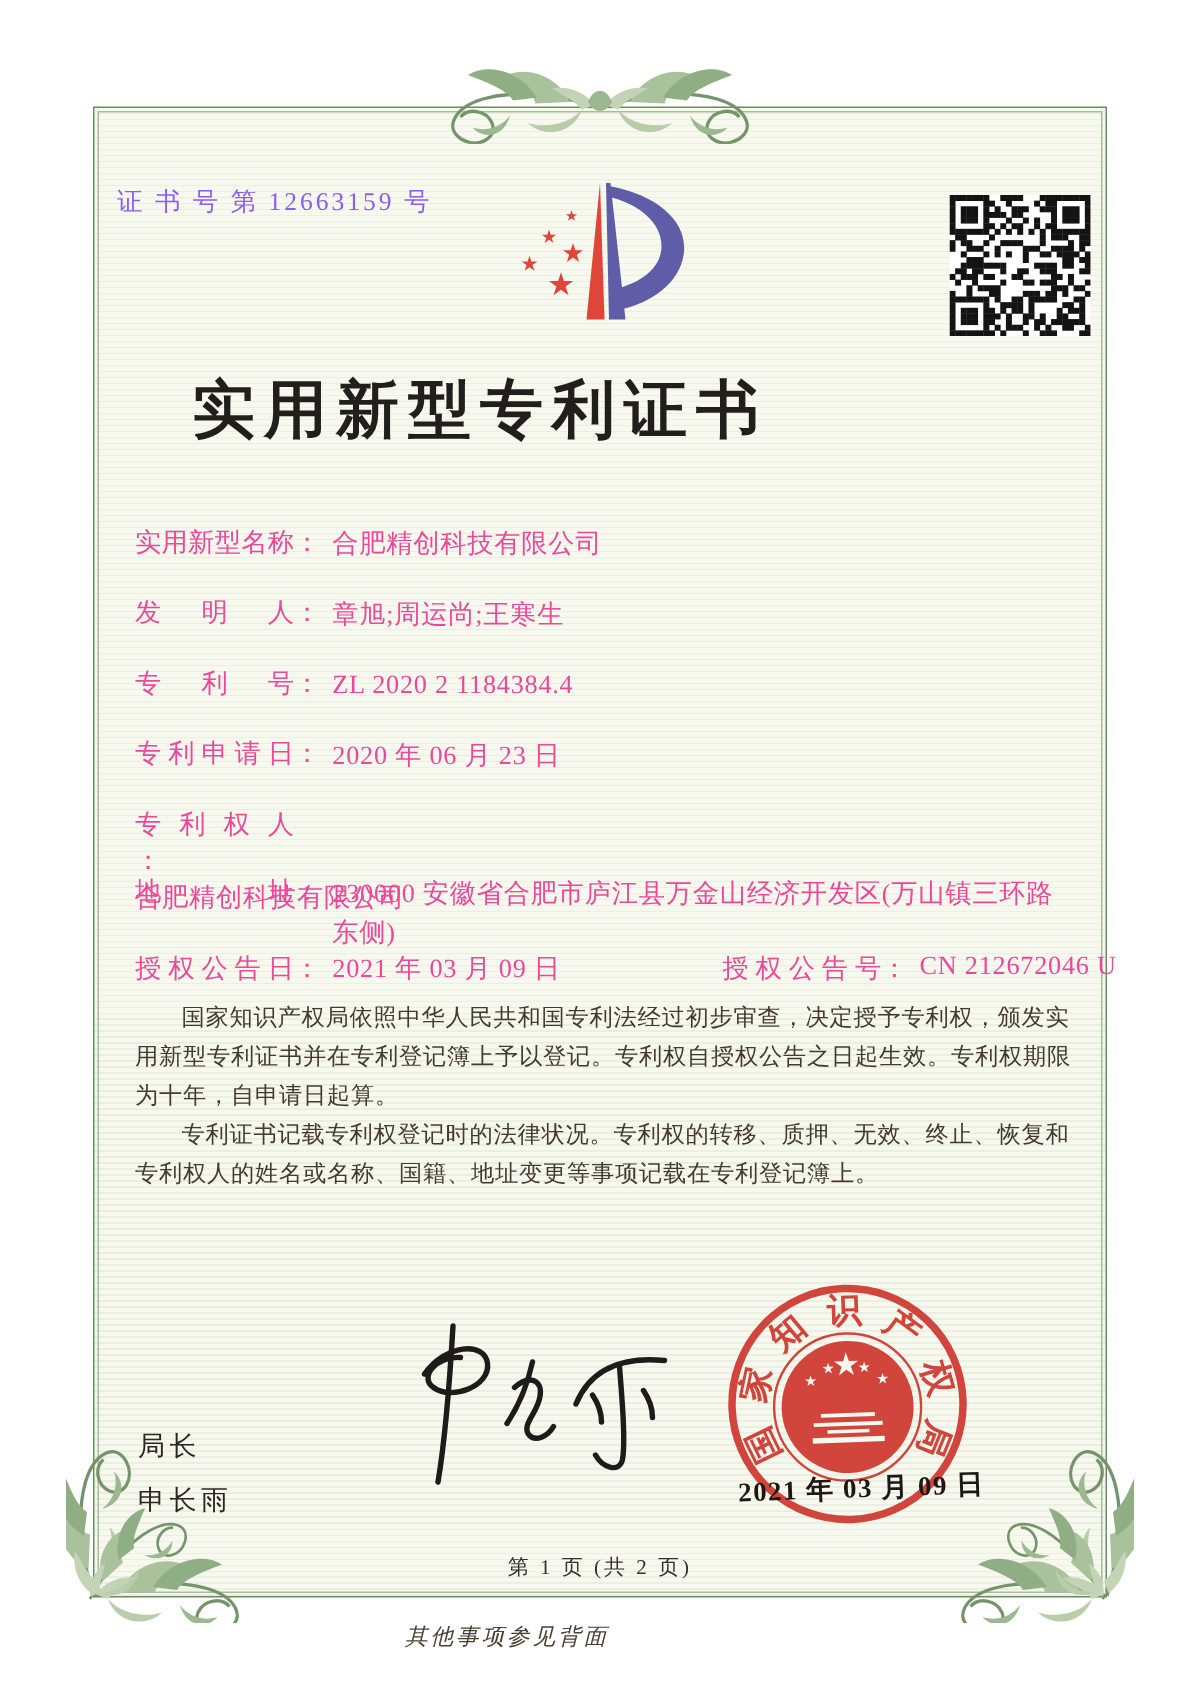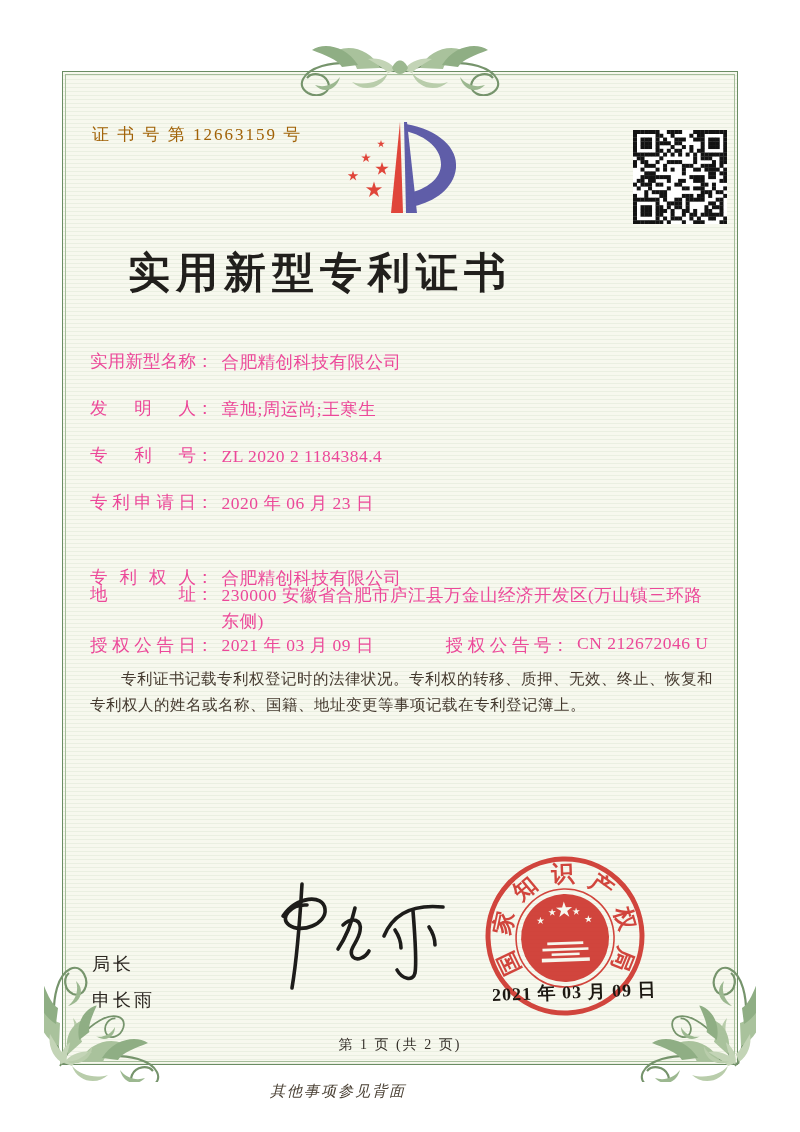--- a/index.html
+++ b/index.html
@@ -15,32 +15,32 @@
     background:#f7f8ee;
     background-image:repeating-linear-gradient(0deg, rgba(122,160,112,0.10) 0px, rgba(122,160,112,0.10) 1px, rgba(247,248,238,0) 1px, rgba(247,248,238,0) 4px);
     border:1.6px solid #6a8c63;
     box-sizing:border-box;
   }
   .cert-inner::before{
     content:"";position:absolute;left:2px;top:2px;right:2px;bottom:2px;
     border:1px solid #a5bd9a;pointer-events:none;
   }
   .cert-no{
-    left:92px;top:123px;font-size:17px;letter-spacing:2px;color:#a16207;
+    left:78px;top:123px;font-size:17px;letter-spacing:2px;color:#8b5cf6;
   }
   .title{
     left:0;top:245px;width:640px;text-align:center;
     font-size:42px;font-weight:700;letter-spacing:6px;color:#211f1c;
   }
   .frow{left:90px;width:625px;font-size:17.5px;color:#ec4899;display:flex;align-items:flex-start;}
   .flabel{display:inline-block;width:106px;text-align:justify;text-align-last:justify;flex:none;}
   .fcolon{flex:none;margin-right:8px;}
   .fvalue{flex:1 1 auto;line-height:26px;letter-spacing:0.5px;}
   .fvalue2{flex:none;letter-spacing:0.5px;}
-  .flabel2{display:inline-block;width:106px;text-align:justify;text-align-last:justify;flex:none;margin-left:16px;}
+  .flabel2{display:inline-block;width:106px;text-align:justify;text-align-last:justify;flex:none;margin-left:52px;}
   .paras{left:90px;top:666px;width:624px;font-size:15.5px;line-height:26px;color:#44392e;}
   .paras p{margin:0;text-indent:2em;letter-spacing:0.5px;}
   .officer{left:92px;font-size:18px;color:#2b2620;letter-spacing:3px;font-family:"Liberation Sans","DejaVu Sans",sans-serif;margin-top:32px;}
   .seal-date{
     left:492px;top:980px;width:170px;font-size:18px;font-weight:700;color:#1c1812;
     letter-spacing:1px;transform:rotate(-2deg);font-family:"Liberation Serif",serif;
   }
   .page-info{left:0;top:1036px;width:800px;text-align:center;font-size:14px;letter-spacing:2px;color:#35302a;}
   .back-note{left:0;top:1082px;width:676px;text-align:center;font-size:15px;letter-spacing:2px;color:#4a4034;font-style:italic;}
   svg{display:block;}
@@ -436,40 +436,41 @@
 <div class="abs frow" style="top:443px;">
   <span class="flabel">专利号</span>
   <span class="fcolon">：</span>
   <span class="fvalue">ZL 2020 2 1184384.4</span>
 </div>
 <div class="abs frow" style="top:490px;">
   <span class="flabel">专利申请日</span>
   <span class="fcolon">：</span>
   <span class="fvalue">2020 年 06 月 23 日</span>
 </div>
-<div class="abs frow" style="top:565px;">
+<div class="abs frow" style="top:537px;flex-direction:column;">
   <span class="flabel">专利权人</span>
   <span class="fcolon">：</span>
   <span class="fvalue">合肥精创科技有限公司</span>
 </div>
 <div class="abs frow" style="top:582px;">
   <span class="flabel">地址</span>
   <span class="fcolon">：</span>
   <span class="fvalue" style="max-width:505px;">230000 安徽省合肥市庐江县万金山经济开发区(万山镇三环路东侧)</span>
 </div>
 <div class="abs frow" style="top:633px;">
   <span class="flabel">授权公告日</span>
   <span class="fcolon">：</span>
   <span class="fvalue2" style="width:208px;">2021 年 03 月 09 日</span>
   <span class="flabel2">授权公告号</span>
   <span class="fcolon">：</span>
   <span class="fvalue2">CN 212672046 U</span>
 </div>
 
 <div class="abs paras">
+  <p>国家知识产权局依照中华人民共和国专利法经过初步审查，决定授予专利权，颁发实用新型专利证书并在专利登记簿上予以登记。专利权自授权公告之日起生效。专利权期限为十年，自申请日起算。</p>
   <p>专利证书记载专利权登记时的法律状况。专利权的转移、质押、无效、终止、恢复和专利权人的姓名或名称、国籍、地址变更等事项记载在专利登记簿上。</p>
 </div>
 
 <div class="abs officer" style="top:920px;">局长</div>
 <div class="abs officer" style="top:956px;">申长雨</div>
 
 <svg class="abs" style="left:243px;top:876px;" width="218" height="118" viewBox="0 0 218 118">
   <g fill="none" stroke="#1d1c1a" stroke-width="3.6" stroke-linecap="round" stroke-linejoin="round">
     <path d="M40,40 C54,20 80,18 82,33 C84,48 58,58 46,49 C36,42 48,28 64,29"></path>
     <path d="M59,8 C57,42 54,82 49,112"></path>

